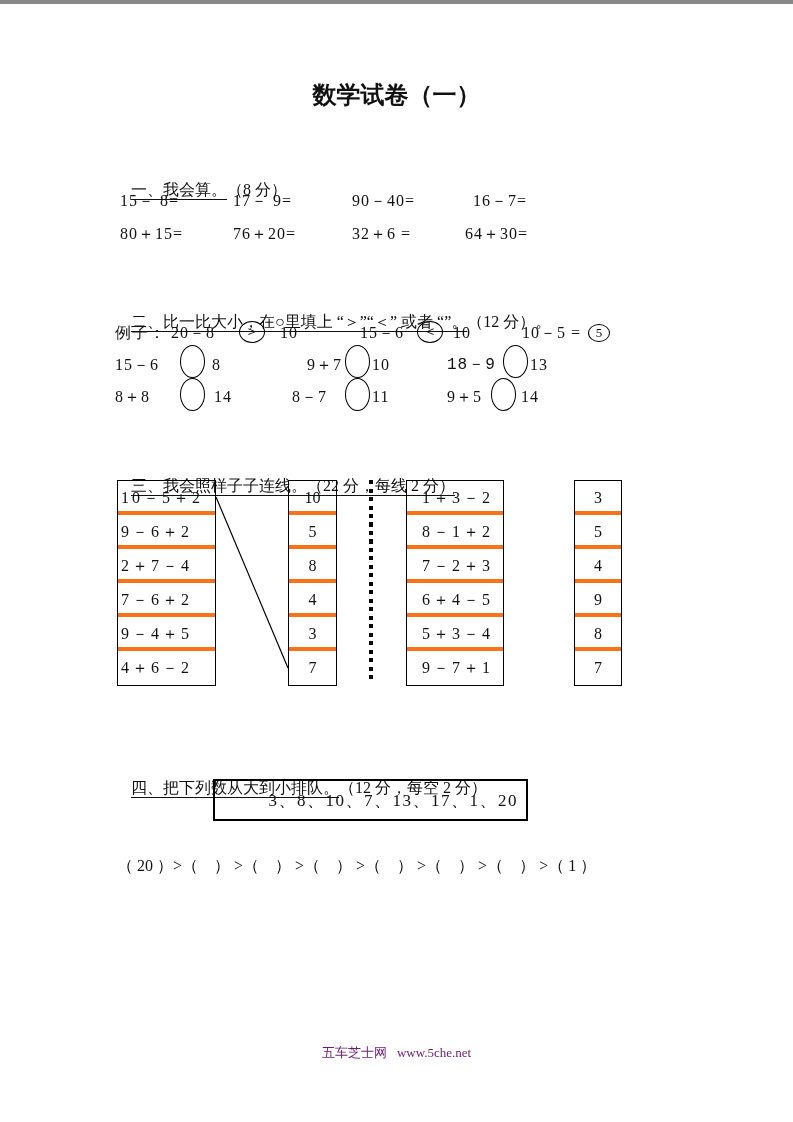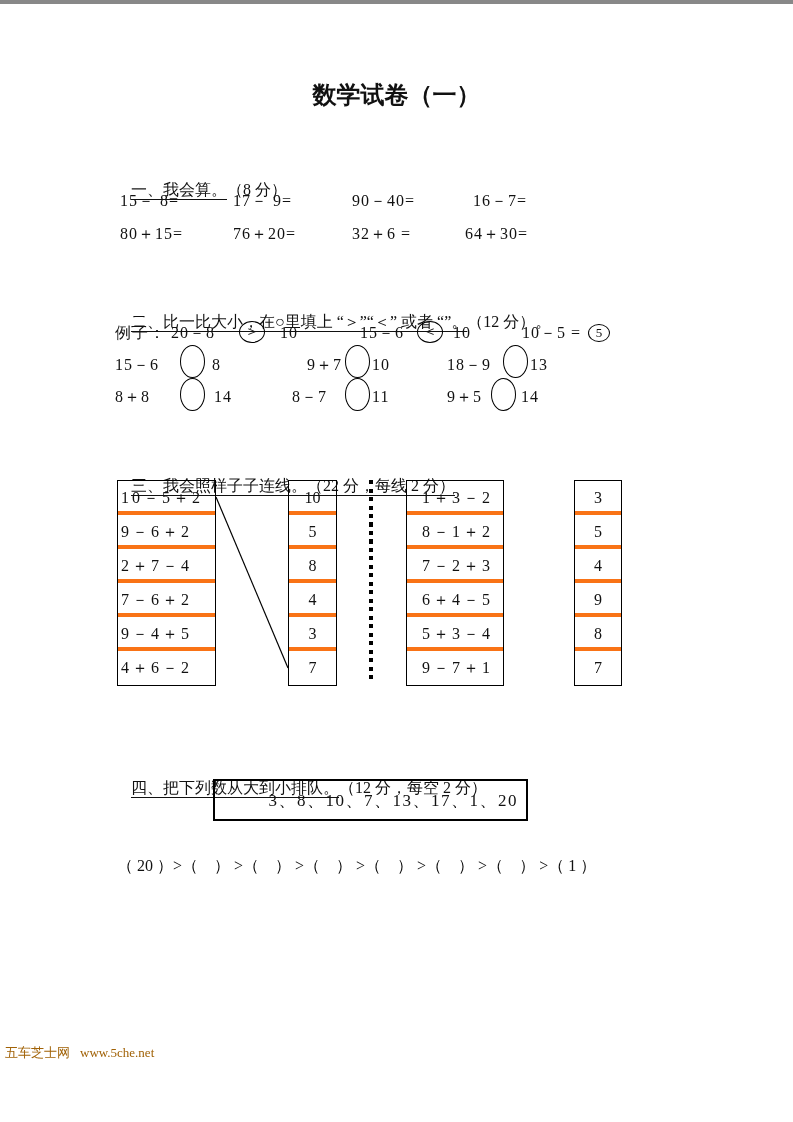--- a/index.html
+++ b/index.html
@@ -82,23 +82,24 @@
     text-align: right;
     padding-right: 8px;
     letter-spacing: 1.5px;
     white-space: pre;
   }
   .answer-line { font-size: 16px; line-height: 22px; white-space: pre; }
   .footer {
     position: absolute;
     left: 0; top: 1040px;
     width: 100%;
+    text-align: center;
     font-size: 13px;
     line-height: 18px;
-    color: #a16207;
+    color: #701a75;
   }
   .footer span { margin: 0 5px; }
   svg.overlay { position: absolute; left: 0; top: 0; pointer-events: none; }
 </style>
 </head>
 <body>
 
 <div class="page">
 
   <div class="title">数学试卷（一）</div>
@@ -128,21 +129,21 @@
   <span class="eq abs" style="left:453px; top:318px;">10</span>
   <span class="eq abs" style="left:522px; top:318px;">10－5 =</span>
   <span class="smcircle" style="left:588px; top:320px;"><span>5</span></span>
 
   <span class="eq abs" style="left:115px; top:350px;">15－6</span>
   <span class="oval" style="left:180px; top:341px;"></span>
   <span class="eq abs" style="left:212px; top:350px;">8</span>
   <span class="eq abs" style="left:307px; top:350px;">9＋7</span>
   <span class="oval" style="left:345px; top:341px;"></span>
   <span class="eq abs" style="left:372px; top:350px;">10</span>
-  <span class="eq abs" style="left:447px; top:350px;">18－9</span>
+  <span class="eq abs" style="left:447px; top:350px;font-family:Liberation Mono, monospace;">18－9</span>
   <span class="oval" style="left:503px; top:341px;"></span>
   <span class="eq abs" style="left:530px; top:350px;">13</span>
 
   <span class="eq abs" style="left:115px; top:382px;">8＋8</span>
   <span class="oval" style="left:180px; top:374px;"></span>
   <span class="eq abs" style="left:214px; top:382px;">14</span>
   <span class="eq abs" style="left:292px; top:382px;">8－7</span>
   <span class="oval" style="left:345px; top:374px;"></span>
   <span class="eq abs" style="left:372px; top:382px;">11</span>
   <span class="eq abs" style="left:447px; top:382px;">9＋5</span>

